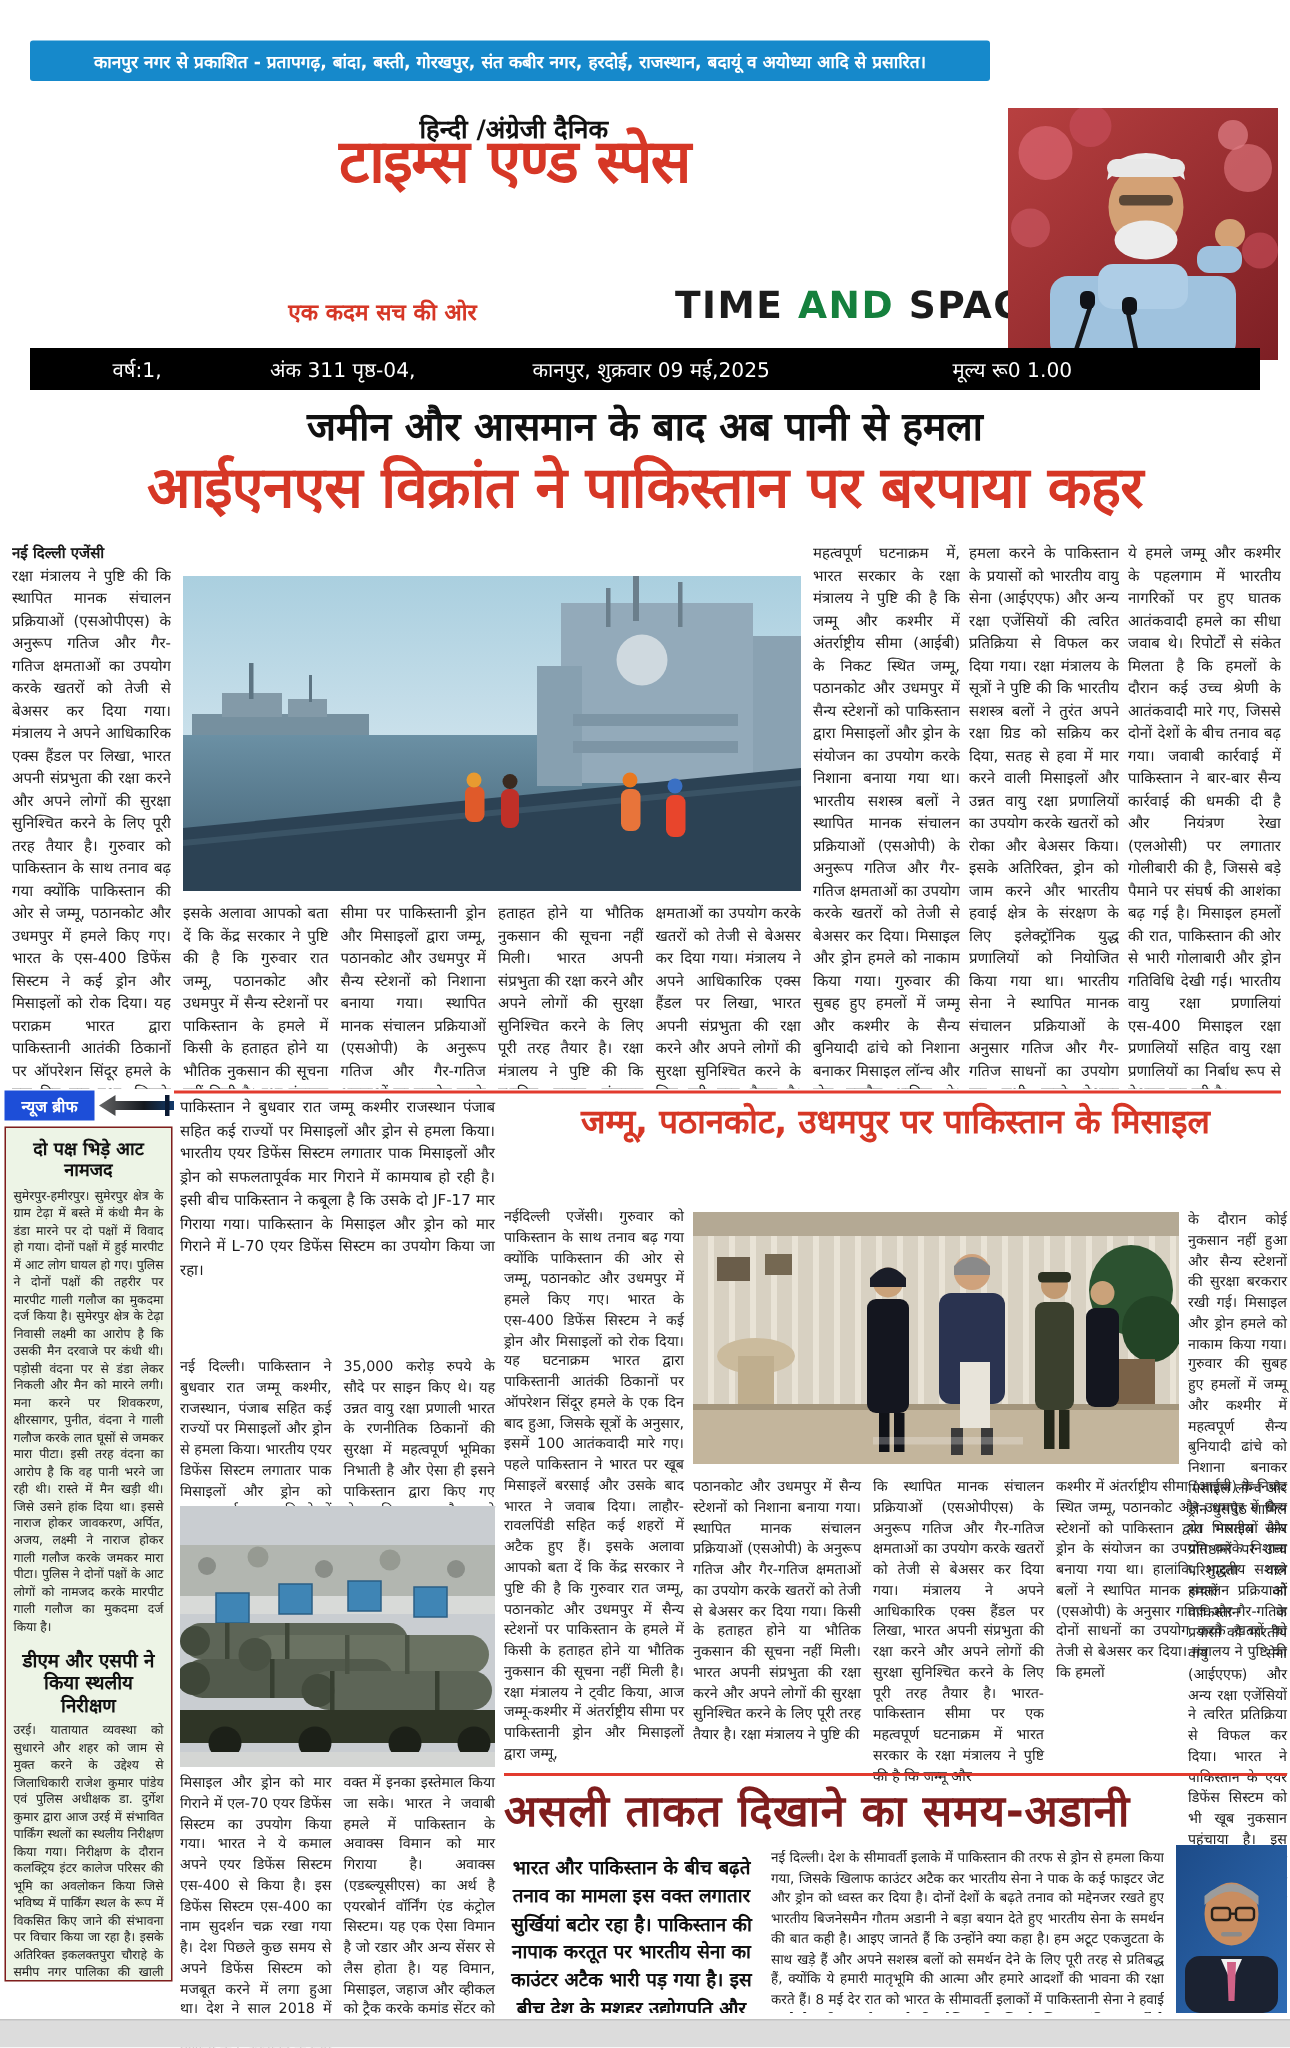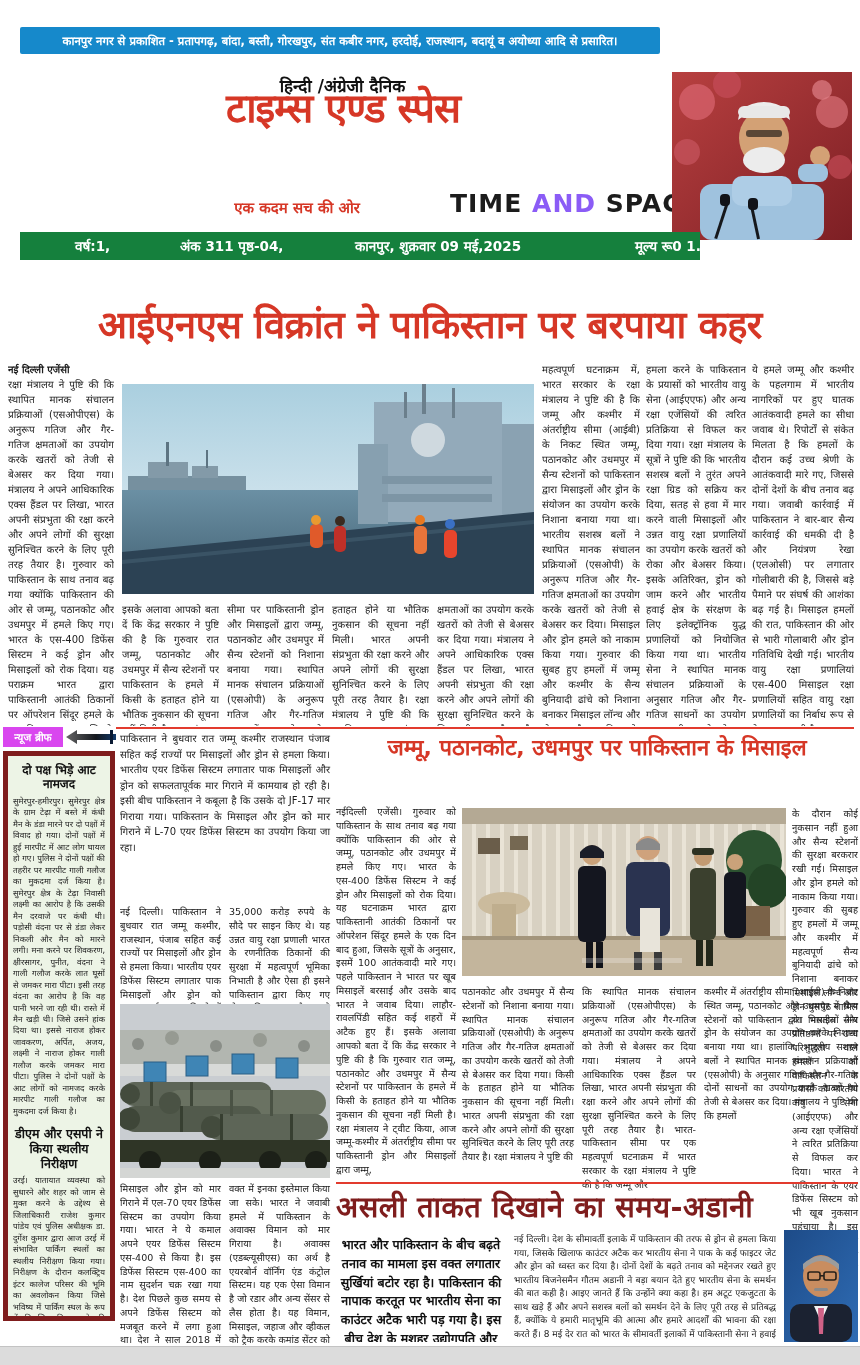--- a/index.html
+++ b/index.html
@@ -6,51 +6,51 @@
   #page{position:relative;width:860px;height:1365px;margin:0 auto;background:#ffffff;overflow:hidden;
         font-family:"DejaVu Sans","Liberation Sans",sans-serif;color:#1c1c1c;}
   .abs{position:absolute;}
   .txt{text-align:justify;color:#1c1c1c;overflow:hidden;}
   
   .region-strip{left:20px;top:27px;width:640px;height:27px;background:#1689cb;color:#fff;
      font-size:11.5px;font-weight:bold;display:flex;align-items:center;justify-content:center;border-radius:2px;}
   .edition-line{left:20px;top:74px;width:645px;text-align:center;font-size:17px;font-weight:bold;color:#111;}
   .masthead-title{left:18px;top:88px;width:650px;text-align:center;color:#d63726;
      font-size:40px;font-weight:800;line-height:1.0;letter-spacing:-1px;white-space:nowrap;}
-  .masthead-tagline{left:150px;top:197px;width:210px;text-align:right;color:#d63726;font-size:15px;font-weight:bold;}
+  .masthead-tagline{left:150px;top:197px;width:210px;text-align:center;color:#d63726;font-size:15px;font-weight:bold;}
   .english-title{left:450px;top:189px;width:215px;font-size:25px;font-weight:800;letter-spacing:1px;white-space:nowrap;}
-  .english-title .mag{color:#8b5cf6;}
+  .english-title .mag{color:#15803d;}
   .photo{overflow:hidden;}
   .modi-photo{left:672px;top:72px;width:180px;height:168px;}
   
-  .issue-bar{left:20px;top:232px;width:680px;height:28px;background:#15803d;color:#fff;font-weight:bold;font-size:13.5px;}
+  .issue-bar{left:20px;top:232px;width:820px;height:28px;background:#000000;color:#fff;font-weight:normal;font-size:13.5px;}
   .issue-bar span{position:absolute;top:5px;white-space:nowrap;}
   .iy{left:55px;} .in{left:160px;} .id{left:335px;} .ip{left:615px;}
   
   .lead-kicker{left:0;top:265px;width:860px;text-align:center;font-size:26px;font-weight:bold;color:#111;white-space:nowrap;}
   .lead-headline{left:0;top:297px;width:860px;text-align:center;font-size:38px;font-weight:800;color:#d63726;white-space:nowrap;letter-spacing:-0.5px;}
   .lead-wrap{left:8px;top:362px;width:846px;height:364px;}
   .lcol{position:absolute;font-size:10px;line-height:1.5;}
   .lead-c1{left:0;top:0;width:106px;height:364px;}
   .lead-dateline{font-weight:bold;}
   .ship-photo{left:114px;top:22px;width:412px;height:210px;}
   .lead-c2{left:114px;top:240px;width:97px;height:124px;}
   .lead-c3{left:219px;top:240px;width:97px;height:124px;}
   .lead-c4{left:324px;top:240px;width:97px;height:124px;}
   .lead-c5{left:429px;top:240px;width:97px;height:124px;}
   .lead-c6{left:534px;top:0;width:98px;height:364px;}
   .lead-c7{left:638px;top:0;width:100px;height:364px;}
   .lead-c8{left:744px;top:0;width:102px;height:364px;}
   .rule-red{background:#e23b2e;height:2px;}
   .rule-top{left:116px;top:727px;width:738px;}
   
-  .nb-header{left:3px;top:727px;width:60px;height:20px;background:#d946ef;color:#fff;font-size:10.5px;
+  .nb-header{left:3px;top:727px;width:60px;height:20px;background:#1d4ed8;color:#fff;font-size:10.5px;
      font-weight:bold;display:flex;align-items:center;justify-content:center;}
   .nb-arrow{left:66px;top:730px;width:50px;height:14px;}
-  .nb-panel{left:3px;top:751px;width:112px;height:570px;background:#edf4e6;border:5px solid #7f1d1d;
+  .nb-panel{left:3px;top:751px;width:112px;height:570px;background:#edf4e6;border:1px solid #7f1d1d;
      box-sizing:border-box;padding:5px 5px;overflow:hidden;}
   .nb-title{font-size:12px;font-weight:bold;text-align:center;line-height:1.2;margin:2px 0 4px;color:#111;}
   .nb-title2{font-size:12.5px;margin-top:9px;}
   .nb-body{font-size:8.2px;line-height:1.4;text-align:justify;color:#222;}
   
   .ms-wrap{left:120px;top:731px;width:210px;height:602px;}
   .ms-intro{position:absolute;left:0;top:0;width:210px;height:103px;font-size:10px;line-height:1.55;text-align:justify;}
   .ms-head{position:absolute;left:0;top:106px;width:210px;text-align:center;font-size:21px;font-weight:800;line-height:1.2;color:#111;}
   .ms-ca1{position:absolute;left:0;top:174px;width:101px;height:97px;font-size:9.5px;line-height:1.45;text-align:justify;}
   .ms-ca2{position:absolute;left:109px;top:174px;width:101px;height:97px;font-size:9.5px;line-height:1.45;text-align:justify;}
@@ -128,20 +128,21 @@
     </svg>
   </div>
 
   <div class="abs issue-bar">
     <span class="iy">वर्ष:1,</span>
     <span class="in">अंक 311 पृष्ठ-04,</span>
     <span class="id">कानपुर, शुक्रवार 09 मई,2025</span>
     <span class="ip">मूल्य रू0 1.00</span>
   </div>
 
+  <div class="abs lead-kicker">जमीन और आसमान के बाद अब पानी से हमला</div>
   <div class="abs lead-headline">आईएनएस विक्रांत ने पाकिस्तान पर बरपाया कहर</div>
 
   <div class="abs lead-wrap">
     <div class="lcol lead-c1 txt">
       <span class="lead-dateline">नई दिल्ली एजेंसी</span><br>
       <span>रक्षा मंत्रालय ने पुष्टि की कि स्थापित मानक संचालन प्रक्रियाओं (एसओपीएस) के अनुरूप गतिज और गैर-गतिज क्षमताओं का उपयोग करके खतरों को तेजी से बेअसर कर दिया गया। मंत्रालय ने अपने आधिकारिक एक्स हैंडल पर लिखा, भारत अपनी संप्रभुता की रक्षा करने और अपने लोगों की सुरक्षा सुनिश्चित करने के लिए पूरी तरह तैयार है। गुरुवार को पाकिस्तान के साथ तनाव बढ़ गया क्योंकि पाकिस्तान की ओर से जम्मू, पठानकोट और उधमपुर में हमले किए गए। भारत के एस-400 डिफेंस सिस्टम ने कई ड्रोन और मिसाइलों को रोक दिया। यह पराक्रम भारत द्वारा पाकिस्तानी आतंकी ठिकानों पर ऑपरेशन सिंदूर हमले के एक दिन बाद हुआ, जिसके सूत्रों के अनुसार, इसमें 100 आतंकवादी मारे गए। पहले पाकिस्तान ने भारत पर खूब मिसाइलें बरसाई और उसके बाद भारत ने जवाब दिया। लाहौर-रावलपिंडी सहित कई शहरों में अटैक हुए हैं।</span>
     </div>
     <div class="abs photo ship-photo">
       <svg width="412" height="210" viewBox="0 0 412 210">
         <defs>

